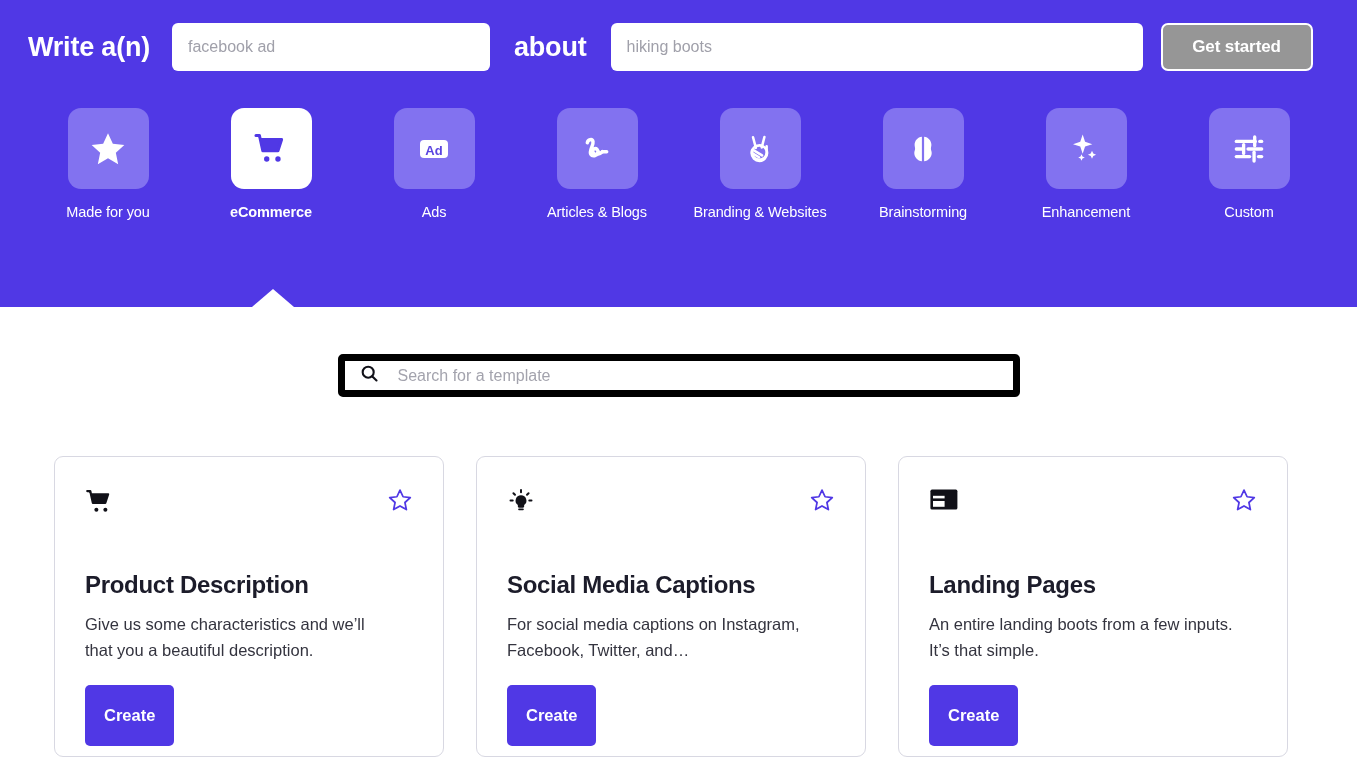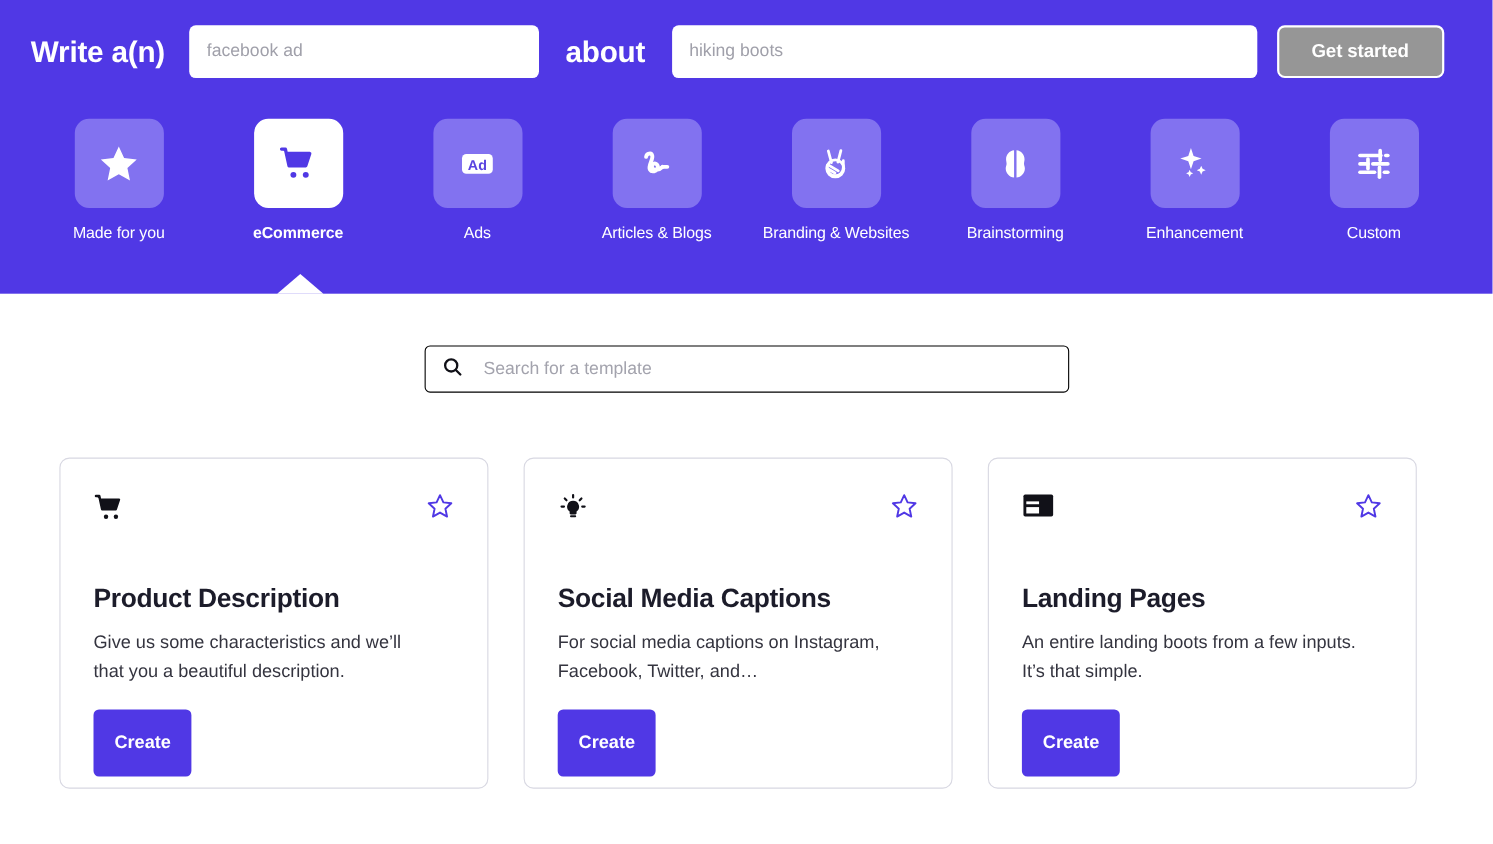--- a/index.html
+++ b/index.html
@@ -10,21 +10,21 @@
     overflow: hidden;
     background: #ffffff;
     font-family: "Liberation Sans", sans-serif;
     -webkit-font-smoothing: antialiased;
   }
 
   
   .hero {
     position: relative;
     width: 1357px;
-    height: 267px;
+    height: 307px;
     background: #5038E5;
   }
 
   .prompt-bar {
     display: flex;
     align-items: center;
     padding: 14px 28px 0 28px;
     height: 80px;
     gap: 0;
   }
@@ -117,23 +117,23 @@
     border-bottom: 18px solid #ffffff;
   }
 
   
   .search-wrap {
     display: flex;
     justify-content: center;
     padding-top: 47px;
   }
   .search-box {
-    width: 586px;
+    width: 682px;
     height: 43px;
-    border: 1px solid #000000;
+    border: 7px solid #000000;
     border-radius: 5px;
     background: #ffffff;
     display: flex;
     align-items: center;
     padding: 0 14px;
   }
   .search-box svg { flex: 0 0 auto; }
   .search-input {
     flex: 1;
     border: none;

